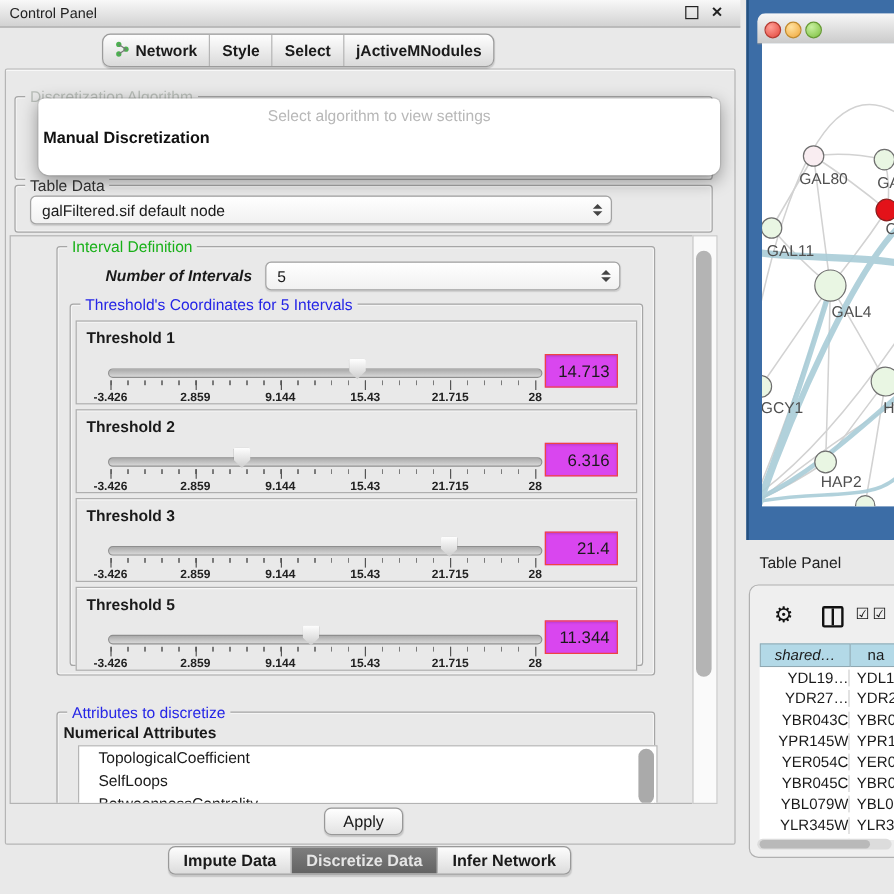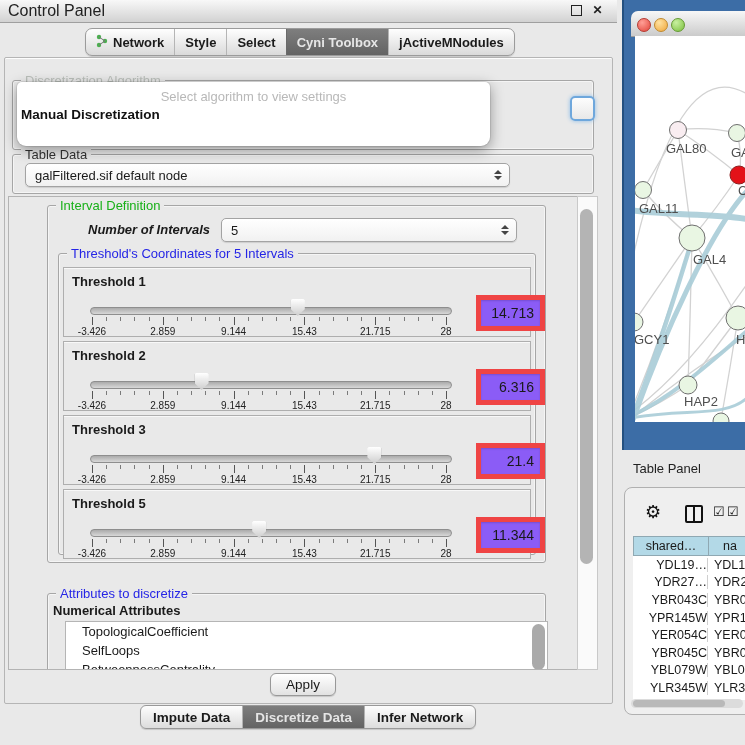--- a/index.html
+++ b/index.html
@@ -2,21 +2,21 @@
 <html><head>
 <meta charset="utf-8">
 <style>
   html,body{margin:0;padding:0;background:#cfcfcf;}
   .page{position:relative;width:745px;height:745px;background:#e9e9e9;overflow:hidden;
         font-family:"Liberation Sans",sans-serif;color:#1a1a1a;}
   .abs{position:absolute;}
   
   .titlebar{left:0;top:0;width:617px;height:22px;
     background:linear-gradient(#f8f8f8,#d2d2d2);border-bottom:1px solid #9f9f9f;
-    display:flex;align-items:center;font-size:16px;color:#222;}
+    display:flex;align-items:center;font-size:12px;color:#222;}
   .titlebar .t{padding-left:8px;}
   .winbtn{position:absolute;top:4px;width:13px;height:13px;line-height:13px;text-align:center;
     font-size:12px;font-weight:700;color:#222;cursor:default;}
   .floatbtn{left:570px;}.floatbtn i{display:block;width:9px;height:9px;border:1.5px solid #222;margin:1px auto;}
   .closebtn{left:591px;}
   .content-border{left:4px;top:57px;width:607px;height:645px;border:1px solid #b5b5b5;
     box-shadow:inset 0 1px 0 #fdfdfd;border-radius:2px;}
   
   .tabs{left:85px;top:28px;height:26px;display:flex;border:1px solid #9b9b9b;border-radius:7px;
     overflow:hidden;background:linear-gradient(#fefefe,#dadada);box-shadow:0 1px 1px rgba(0,0,0,.15);}
@@ -31,21 +31,21 @@
   .green{color:#18b018;}.blue{color:#2525e6;}.faded{color:#b9beb9;}
   
   .combo{background:linear-gradient(#ffffff,#f1f1f1);border:1px solid #a3a3a3;border-radius:5px;
     display:flex;align-items:center;font-size:13px;box-shadow:0 1px 1px rgba(0,0,0,.12);}
   .combo .cv{flex:1;padding-left:9px;white-space:nowrap;overflow:hidden;}
   .stepper{width:16px;display:flex;flex-direction:column;align-items:center;gap:2px;margin-right:3px;}
   .arr{width:0;height:0;border-left:4px solid transparent;border-right:4px solid transparent;}
   .arr.up{border-bottom:4px solid #444;}
   .arr.dn{border-top:4px solid #444;}
   
-  .popup{left:17px;top:82px;width:473px;height:64px;background:#fff;z-index:30;
+  .popup{left:32px;top:82px;width:568px;height:64px;background:#fff;z-index:30;
     border-radius:5px 5px 9px 9px;box-shadow:0 4px 14px rgba(0,0,0,.38),0 0 0 1px rgba(0,0,0,.08);}
   .popup .ph{position:absolute;top:7px;left:0;width:100%;text-align:center;color:#b8b8b8;font-size:13px;}
   .popup .opt{position:absolute;left:4px;font-size:13.5px;color:#111;white-space:nowrap;}
   .popup .opt.sel{font-weight:700;top:25px;}
   .popup .opt.o2{top:43px;}
   .focusring{left:570px;top:96px;width:21px;height:21px;border-radius:5px;z-index:20;
     background:linear-gradient(#fdfdfd,#e8e8e8);border:2px solid #6ea7dc;box-shadow:0 0 4px #8bbce8;}
   
   .viewport{left:8px;top:196px;width:568px;height:472px;border:1px solid #b3b3b3;background:#e9e9e9;overflow:hidden;}
   .vscroll{left:577px;top:196px;width:19px;height:472px;background:#fafafa;border:1px solid #c9c9c9;}
@@ -57,23 +57,23 @@
     background:linear-gradient(#ababab,#d8d8d8);}
   .trackzone{position:absolute;left:26px;top:28px;width:360px;height:32px;}
   .th-handle{position:absolute;top:3px;width:14px;height:17px;
     background:linear-gradient(#ffffff,#cdcdcd);
     clip-path:polygon(50% 100%,0 60%,0 8%,10% 0,90% 0,100% 8%,100% 60%);
     filter:drop-shadow(0 0 1px #777);}
   .ticks{position:absolute;left:28px;top:49px;width:354px;height:8px;
     background-image:repeating-linear-gradient(90deg,#7a7a7a 0,#7a7a7a 1px,transparent 1px,transparent 14.16px);
     background-size:100% 4px;background-repeat:no-repeat;}
   .maj{position:absolute;top:0;width:1px;height:8px;background:#555;}
-  .tlabels{position:absolute;left:28px;top:58px;width:354px;height:12px;font-size:10px;font-weight:400;color:#222;}
+  .tlabels{position:absolute;left:28px;top:58px;width:354px;height:12px;font-size:10px;font-weight:700;color:#222;}
   .tl{position:absolute;transform:translateX(-50%);white-space:nowrap;}
-  .tfield{position:absolute;left:412px;top:27px;width:53px;height:26px;background:#8b5cf6;border:5px solid #ef4444;
+  .tfield{position:absolute;left:390px;top:27px;width:53px;height:26px;background:#d946ef;border:1px solid #ef4444;
     font-size:14px;text-align:right;line-height:26px;padding-right:6px;box-shadow:inset 0 1px 2px rgba(0,0,0,.15);}
   
   .list{background:#fff;border:1px solid #b5b5b5;overflow:hidden;}
   .li{font-size:13px;padding:2px 0 2px 16px;white-space:nowrap;}
   .lscroll{position:absolute;right:2px;top:2px;width:13px;height:46px;background:#aaa;border-radius:7px;}
   
   .pushbtn{background:linear-gradient(#ffffff,#e2e2e2);border:1px solid #989898;border-radius:6px;
     font-size:13.5px;display:flex;align-items:center;justify-content:center;box-shadow:0 1px 1px rgba(0,0,0,.15);}
   
   .btabs{left:140px;top:705px;height:22px;display:flex;border:1px solid #999;border-radius:6px;overflow:hidden;
@@ -130,23 +130,20 @@
             <path d="M3 3 9 7 3 11" stroke="#777" fill="none"></path>
           </svg>
       </span>
       <span>Network</span>
     </div>
     <div class="tab">
         <span>Style</span>
       </div>
     <div class="tab">
         <span>Select</span>
-      </div>
-    <div class="tab active">
-        <span>Cyni Toolbox</span>
       </div>
     <div class="tab">
         <span>jActiveMNodules</span>
       </div>
   </div>
 
   <div class="abs group" style="left:12px;top:80px;width:580px;height:68px;">
     <span class="glabel faded">Discretization Algorithm</span>
   </div>
   <div class="abs focusring"></div>
@@ -386,21 +383,21 @@
 
   <div class="abs tp-box">
     <span class="tp-icon" style="left:20px;top:13px;font-size:18px;">⚙</span>
     <span class="tp-icon colicon">
         <i></i>
       </span>
     <span class="tp-icon" style="left:88px;top:16px;font-size:13px;">☑</span>
     <span class="tp-icon" style="left:102px;top:16px;font-size:13px;">☑</span>
 
     <div class="thead">
-      <div class="thc" style="width:74px;flex:none;">shared…</div>
+      <div class="thc" style="width:74px;flex:none;font-style:italic;">shared…</div>
       <div class="thc" style="width:60px;flex:none;justify-content:flex-start;padding-left:14px;">na</div>
     </div>
 
     <div class="tbody">
       <div class="trow">
           <span class="td1">YDL19…</span>
           <span class="td2">YDL1</span>
         </div>
       <div class="trow">
           <span class="td1">YDR27…</span>

